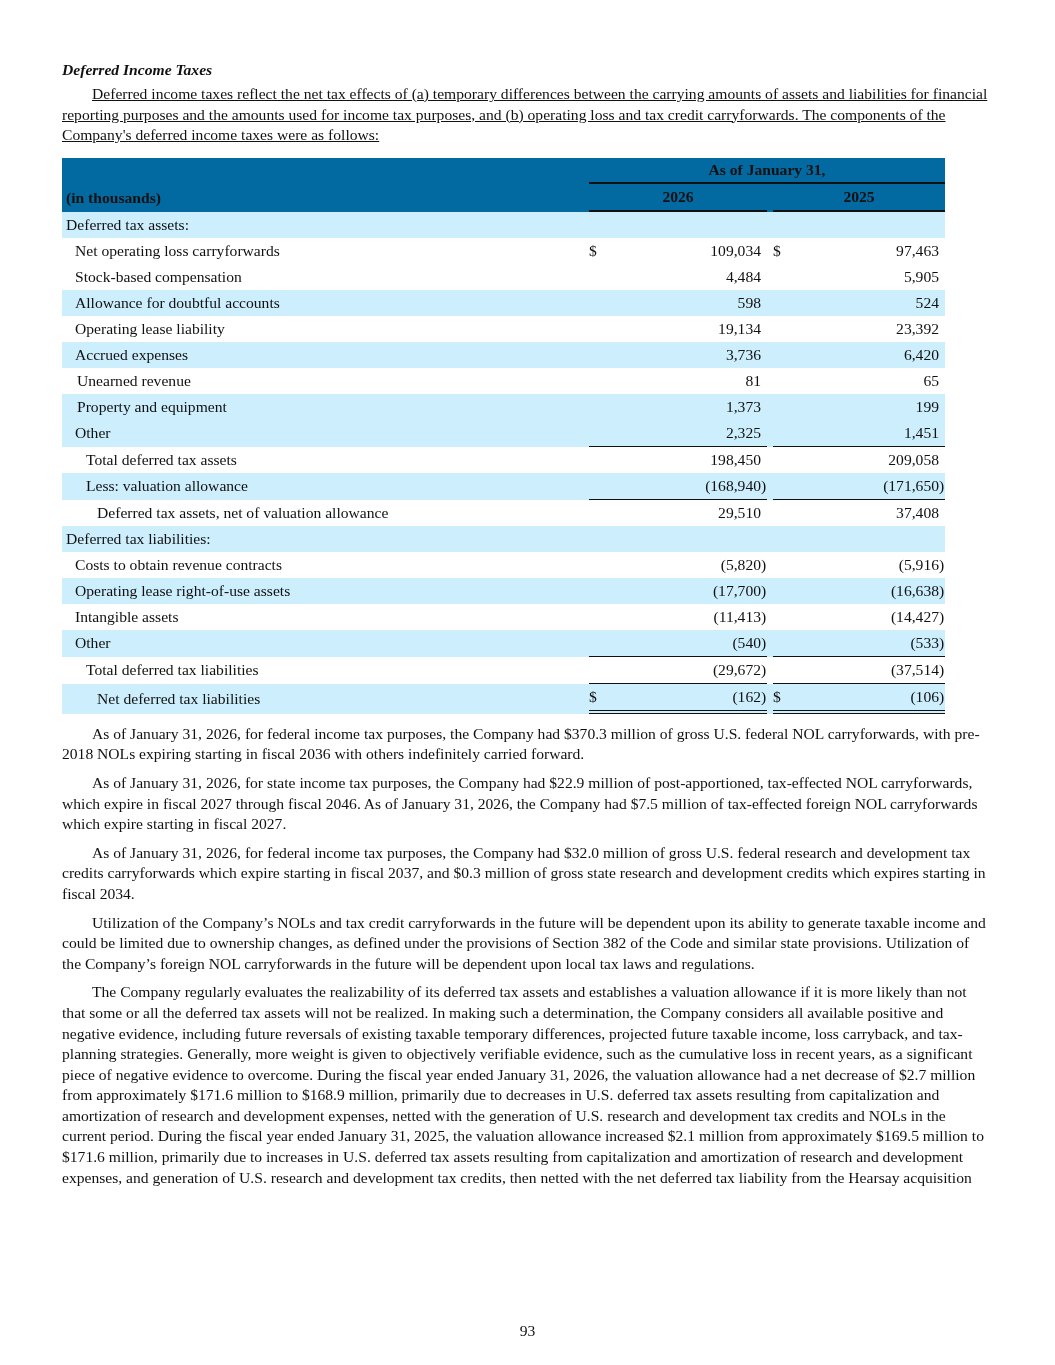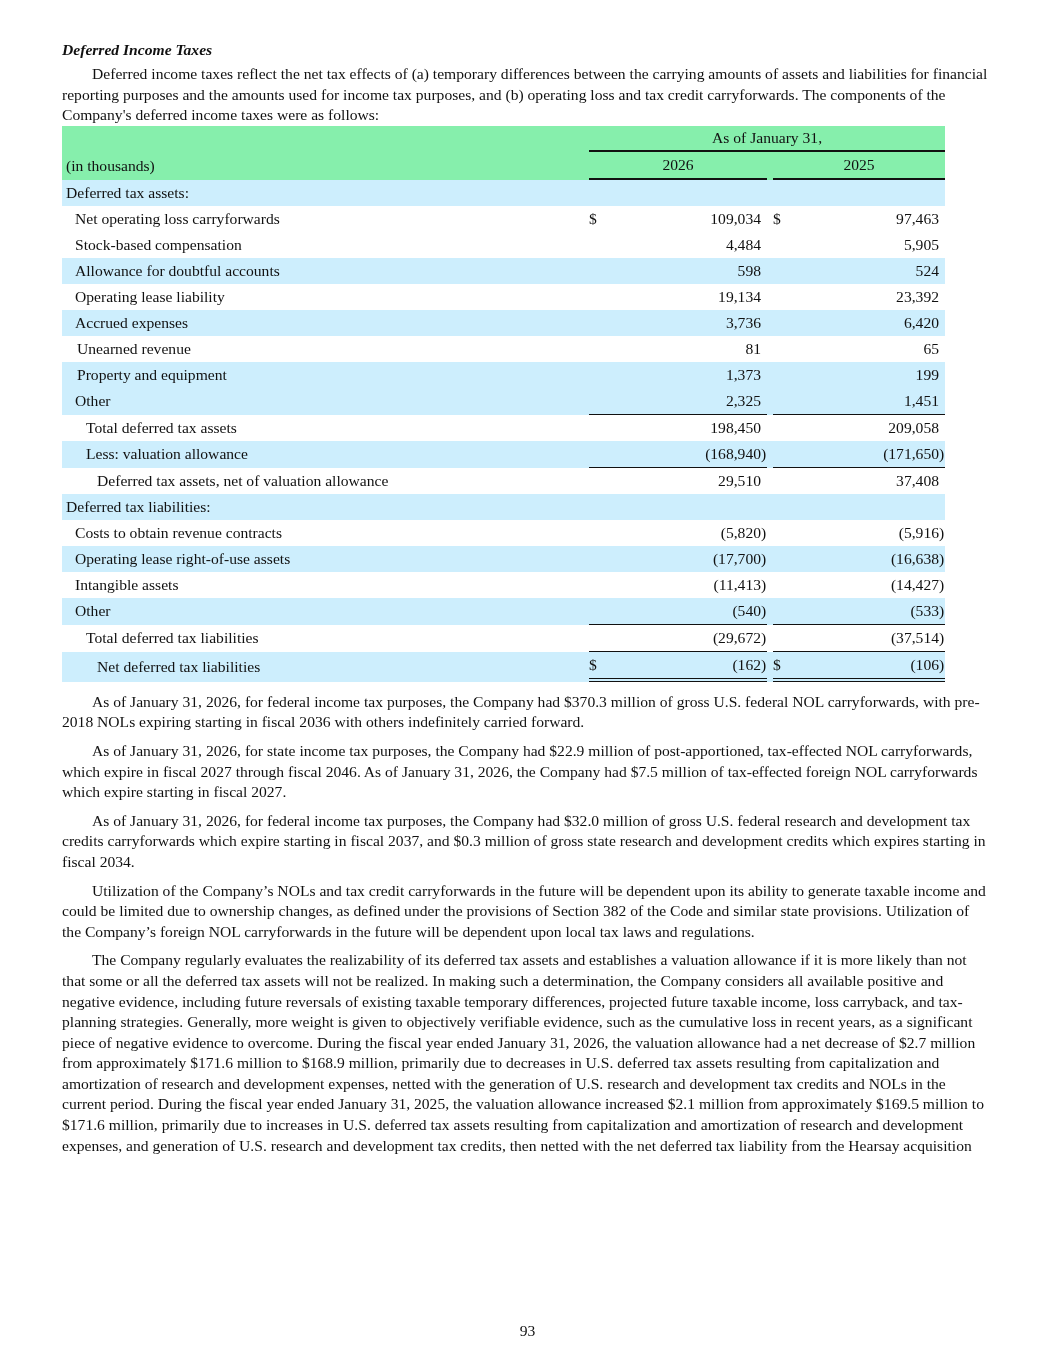--- a/index.html
+++ b/index.html
@@ -1,24 +1,24 @@
 <!DOCTYPE html>
 <html><head>
 <meta charset="utf-8">
 <style>
   html, body { margin: 0; padding: 0; background: #ffffff; }
   body {
     width: 1055px; height: 1365px; position: relative; overflow: hidden;
     font-family: "Liberation Serif", "DejaVu Serif", serif;
     color: #111111; font-size: 15.6px;
   }
-  .page { position: absolute; left: 62px; top: 40px; width: 930px; }
+  .page { position: absolute; left: 62px; top: 60px; width: 930px; }
   .section-title { font-weight: bold; font-style: italic; font-size: 15.6px; line-height: 20px; margin: 0 0 4px 0; }
   .para { margin: 0 0 8px 0; line-height: 20.6px; text-indent: 30px; text-align: left; }
-  .para.intro { margin-bottom: 0; }
+  .para.intro { margin-bottom: 12px; text-decoration: underline; }
 
   table.tax { border-collapse: separate; border-spacing: 0; width: 877px; margin-top: 0; table-layout: fixed; }
   table.tax td { padding: 0; height: 26px; line-height: 26px; vertical-align: middle; white-space: nowrap; }
   col.c-label { width: 527px; }
   col.c-d1 { width: 40px; }
   col.c-v1 { width: 132px; }
   col.c-p1 { width: 6px; }
   col.c-gap { width: 6px; }
   col.c-d2 { width: 40px; }
   col.c-v2 { width: 126px; }
@@ -26,21 +26,21 @@
   tr.shade td.gap, tr.shade td.lead { background: #cdeefd; }
   td.label { padding-left: 0; }
   .ind0 { padding-left: 4px !important; }
   .ind1 { padding-left: 13px !important; }
   .ind1b { padding-left: 15px !important; }
   .ind2 { padding-left: 24px !important; }
   .ind3 { padding-left: 35px !important; margin-top: 48px; }
   td.num { text-align: right; }
   td.dollar { text-align: left; padding-left: 6px; }
   td.paren { text-align: left; }
-  .hdr td { background: #86efac; font-weight: normal; }
+  .hdr td { background: #0369a1; font-weight: bold; }
   .hdr-group { text-align: center; border-bottom: 2px solid #111; height: 24px !important; line-height: 24px !important; }
   .hdr-year { text-align: center; border-bottom: 2px solid #111; }
   .u1 { border-bottom: 1.5px solid #111; margin-top: 10px; }
   .u2 { border-bottom: 4px double #111; }
 
   .after { margin-top: 10px; }
   .page-number { position: absolute; top: 1322px; left: 0; width: 1055px; text-align: center; font-size: 15.6px; }
 </style>
 </head>
 <body>

